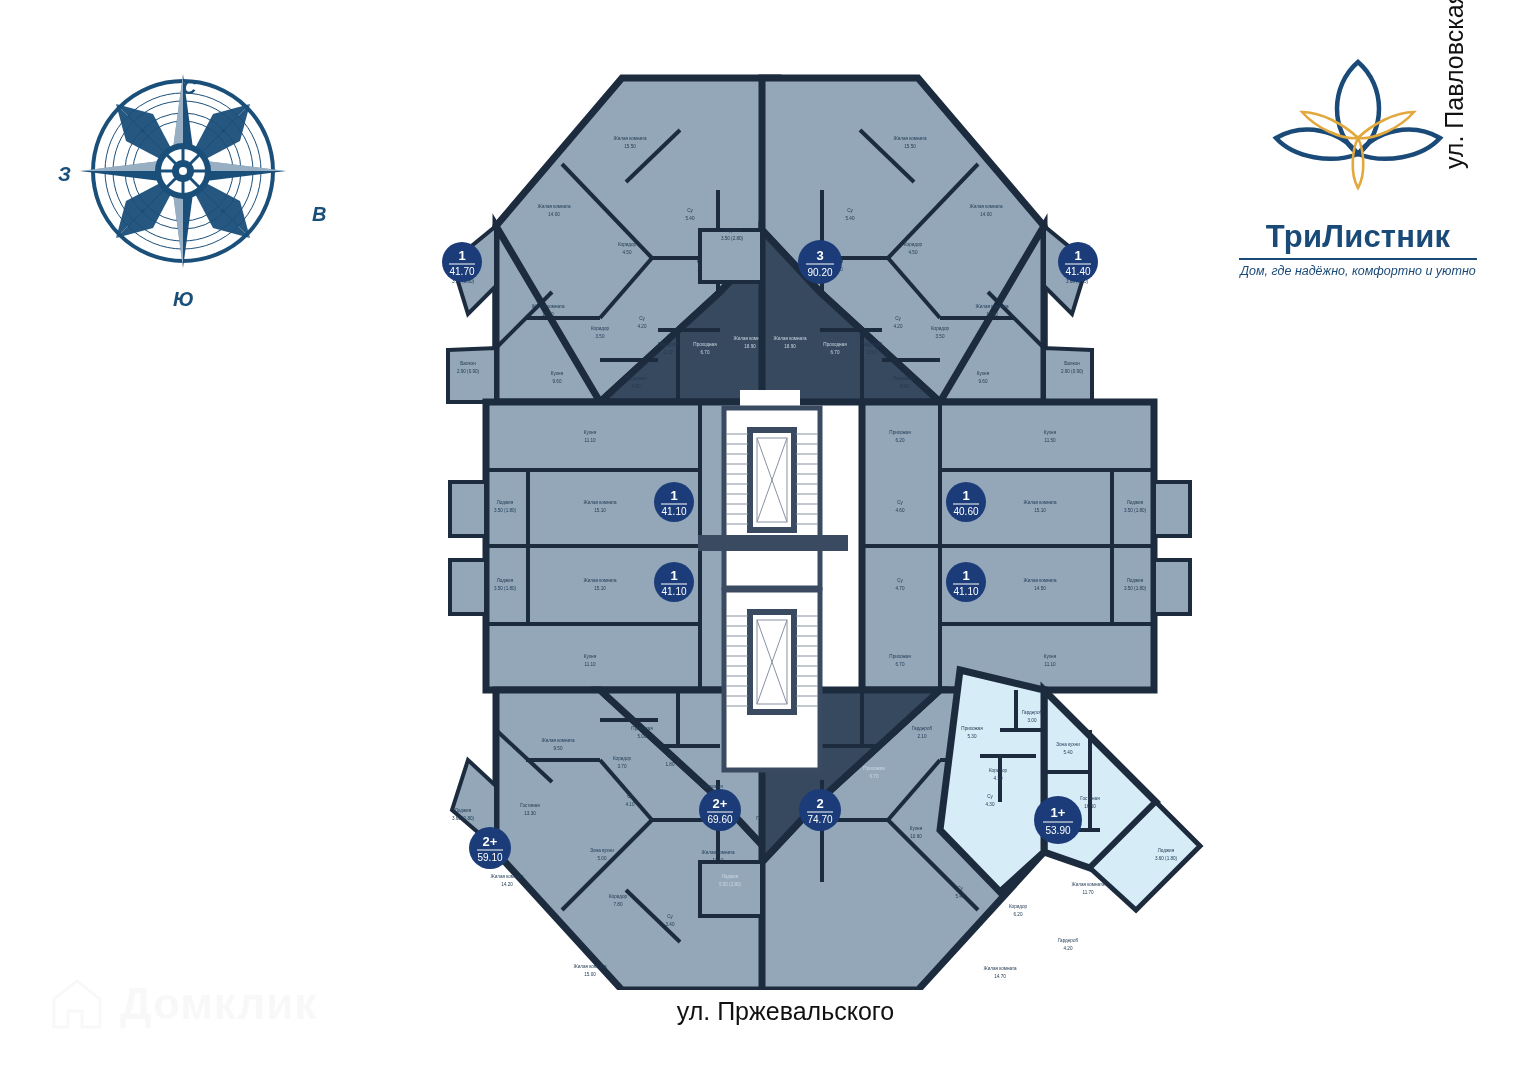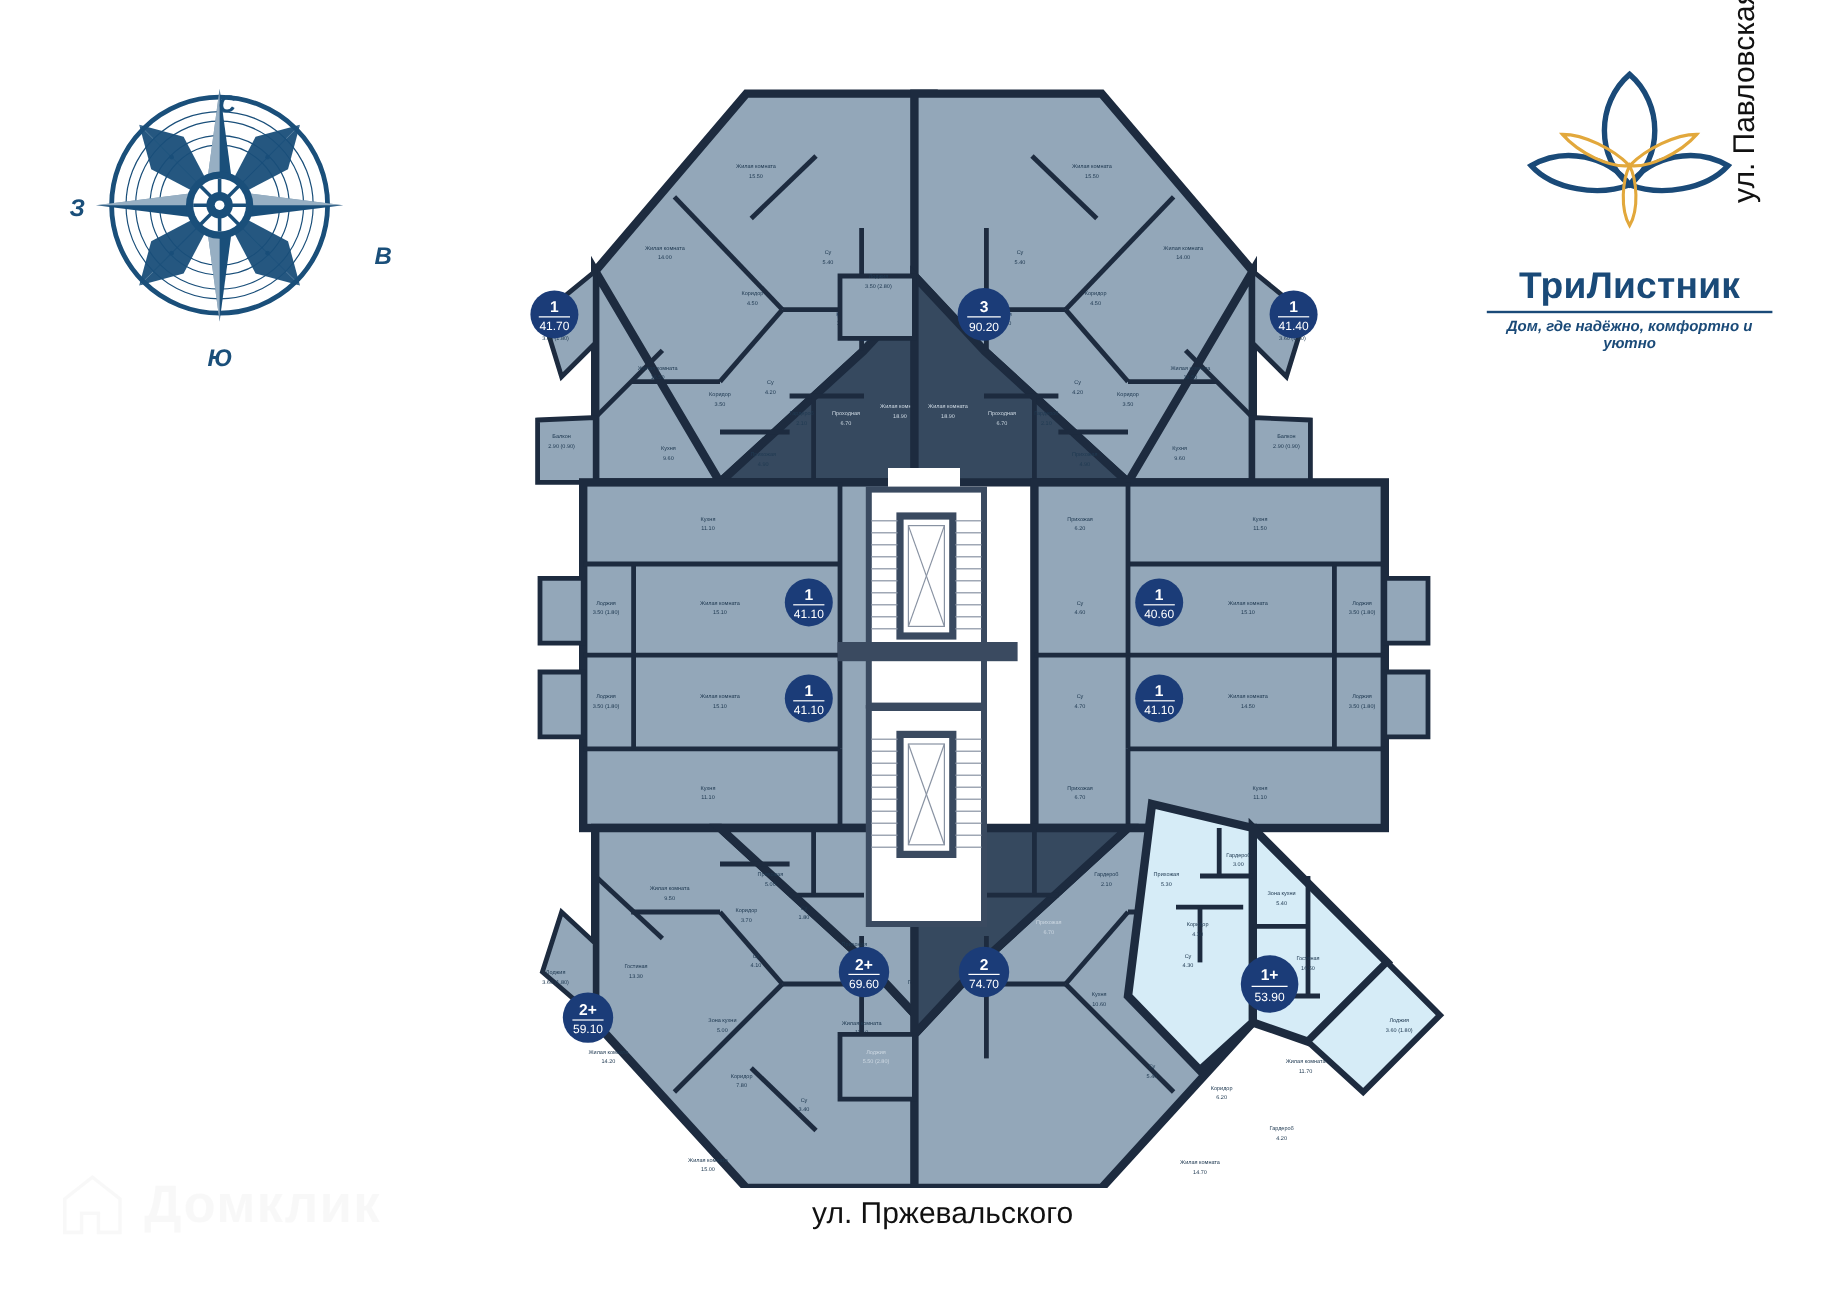--- a/index.html
+++ b/index.html
@@ -13,21 +13,21 @@
   .cl-n{left:134px;top:40px;}
   .cl-e{left:264px;top:167px;}
   .cl-s{left:125px;top:252px;}
   .cl-w{left:10px;top:127px;}
 
   
   #brand{position:absolute;right:44px;top:46px;width:250px;text-align:center;}
   #brand .logo{height:150px}
   #brand .bname{font-size:31px;font-weight:bold;color:#1a4a78;letter-spacing:.2px;margin-top:19px;}
   #brand .bline{height:2px;background:#1a4a78;margin:3px 6px 4px 6px;}
-  #brand .btag{font-size:12.5px;font-style:italic;font-weight:bold;color:#1a4a78;}
+  #brand .btag{font-size:12.5px;font-style:italic;font-weight:normal;color:#1a4a78;}
 
   
   #street-bottom{position:absolute;left:0;right:0;top:997px;text-align:center;
         font-size:25px;color:#111;padding-left:44px;}
   #street-right{position:absolute;left:1440px;top:300px;width:440px;
         transform:rotate(-90deg);transform-origin:0 0;text-align:center;
         font-size:25px;color:#111;}
   #street-right>span{display:inline-block;width:440px;}
 
   

